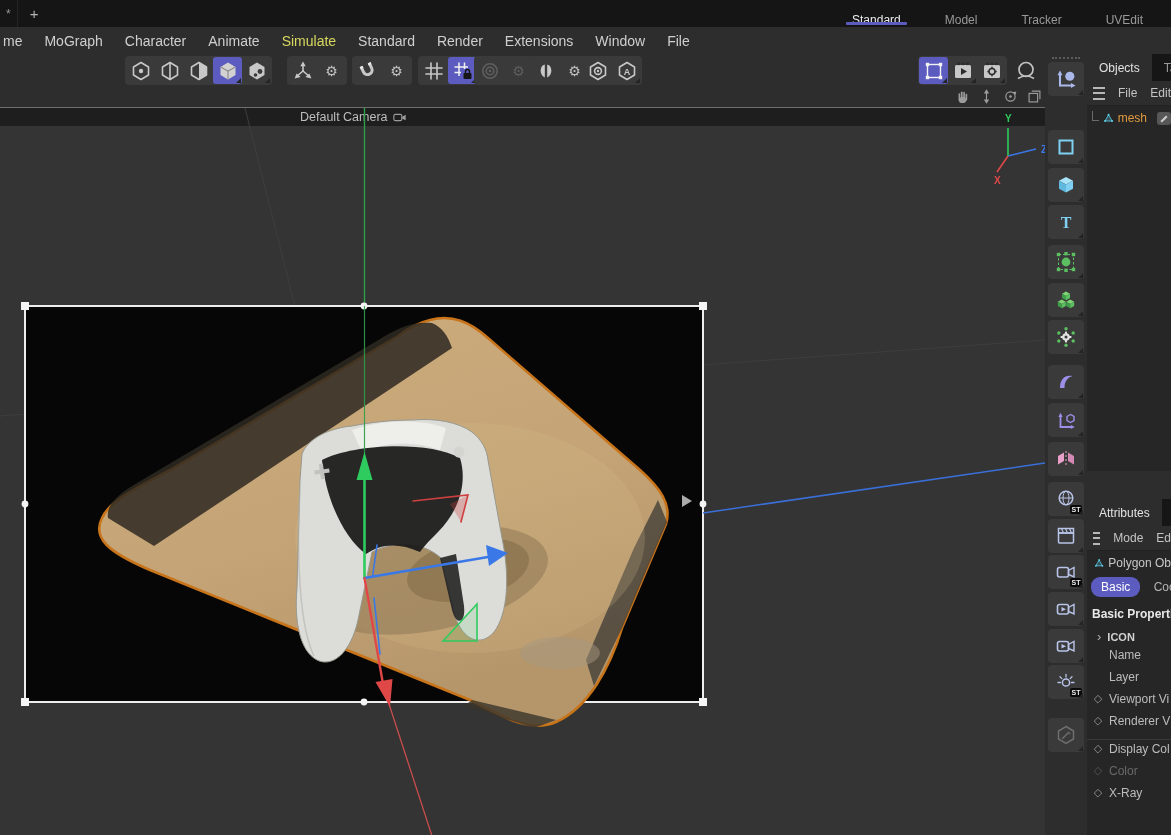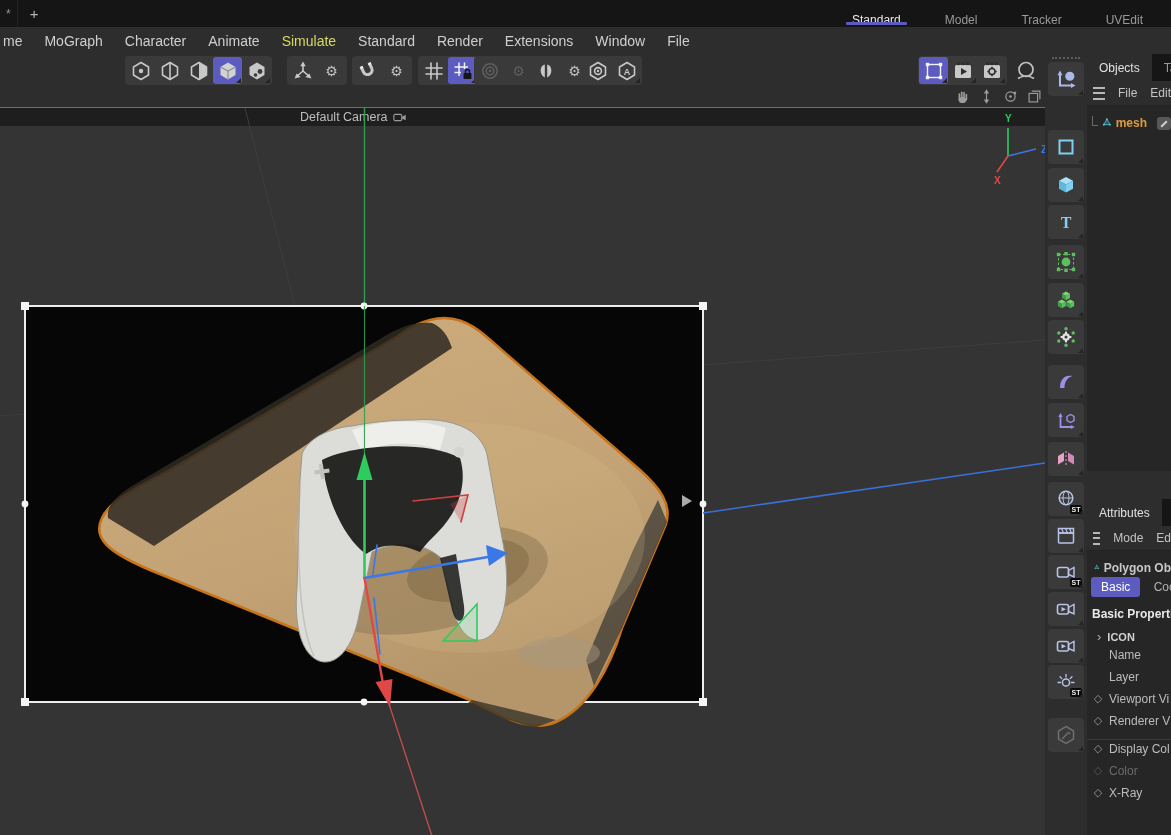--- a/index.html
+++ b/index.html
@@ -59,27 +59,27 @@
   .scell.dim svg{opacity:.4;}
 
   
   .panel{position:absolute;left:1087px;width:84px;background:#262626;overflow:hidden;}
   .ptabs{height:27px;background:#161616;display:flex;align-items:stretch;}
   .ptab{display:flex;align-items:center;padding:0 12px;color:#9a9a9a;white-space:nowrap;}
   .ptab.active{background:#2d2d2d;color:#e2e2e2;}
   .pmenu{height:24px;background:#2d2d2d;display:flex;align-items:center;gap:13px;padding-left:6px;color:#c4c4c4;border-bottom:1px solid #222;}
   .burger{width:13px;height:9px;border-top:2px solid #b8b8b8;border-bottom:2px solid #b8b8b8;
           background:linear-gradient(#b8b8b8,#b8b8b8) center/100% 2px no-repeat;}
-  .orow{height:24px;display:flex;align-items:flex-end;gap:4px;padding-left:5px;white-space:nowrap;font-weight:bold;}
+  .orow{height:24px;display:flex;align-items:center;gap:4px;padding-left:5px;white-space:nowrap;}
   .branch{width:8px;height:9px;border-left:1px solid #6a6a6a;border-bottom:1px solid #6a6a6a;margin-bottom:4px;}
   .meshname{color:#e09a3e;}
   .tagbadge{margin-left:6px;width:14px;height:13px;background:#575757;border-radius:3px;position:relative;flex:none;}
   .tagbadge::after{content:'';position:absolute;left:3px;top:6px;width:8px;height:2px;background:#cfcfcf;transform:rotate(-45deg);}
   .chip{display:inline-block;padding:3px 10px;border-radius:3px;color:#b4b4b4;white-space:nowrap;}
-  .chip.sel{background:#5c5cc0;color:#fff;}
+  .chip.sel{background:#5c5cc0;color:#fff;border-radius:9px;}
   .sechdr{font-weight:bold;color:#e8e8e8;padding:7px 0 4px 5px;white-space:nowrap;}
   .iconrow{display:flex;align-items:center;gap:6px;padding:4px 0 4px 10px;color:#d2d2d2;font-weight:bold;font-size:11px;white-space:nowrap;}
   .chev{color:#b0b0b0;font-weight:normal;font-size:13px;}
   .arow{height:22px;display:flex;align-items:flex-start;white-space:nowrap;color:#bcbcbc;}
   .arow .dia{width:22px;text-align:center;color:#989898;font-size:11px;flex:none;}
   .arow .spc{width:22px;flex:none;}
   .arow.divided{border-top:1px solid #3a3a3a;margin-top:3px;padding-top:2px;}
   .arow.dis{color:#6a6a6a;}
   .arow.dis .dia{color:#585858;}
 </style>

